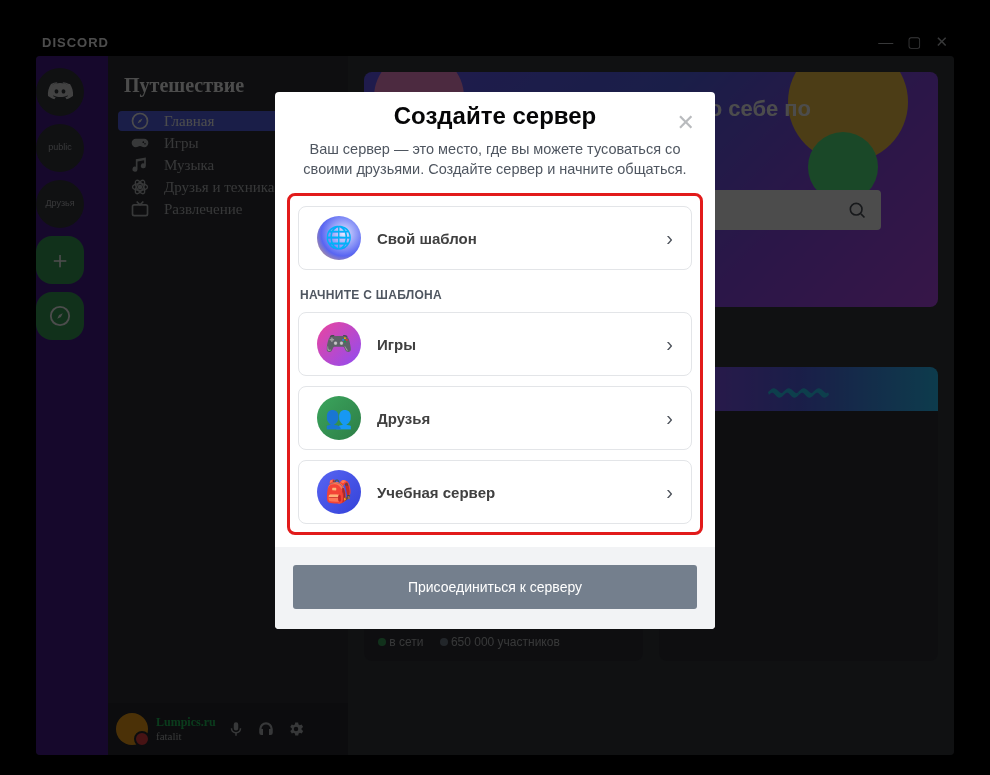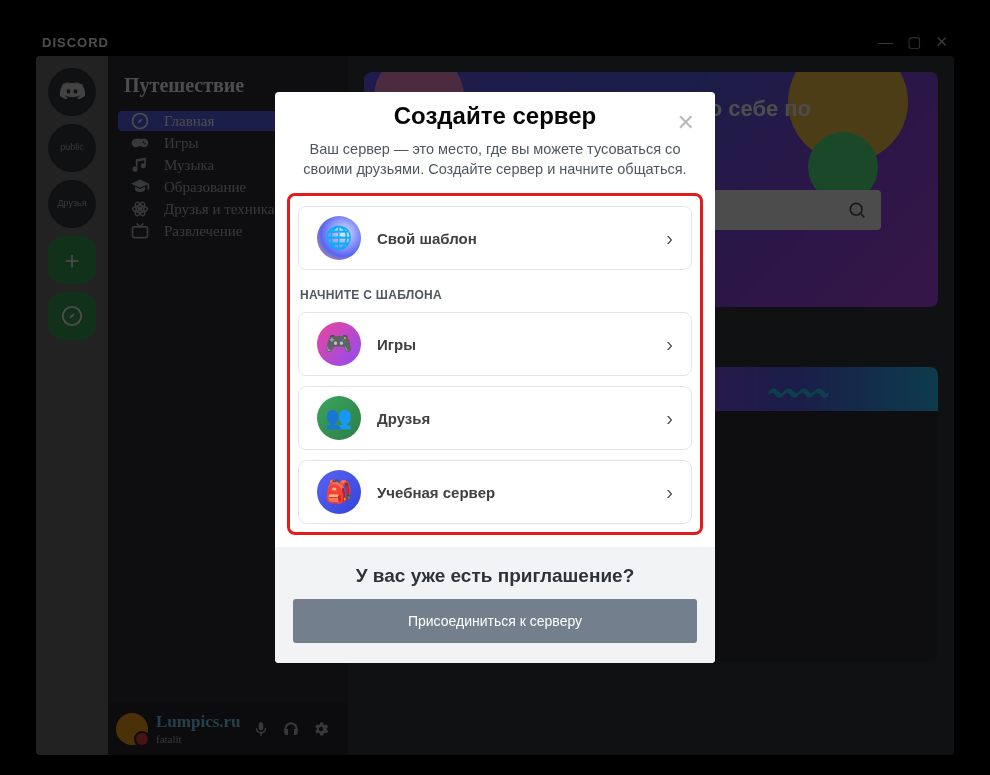--- a/index.html
+++ b/index.html
@@ -2,37 +2,37 @@
 <html><head>
 <meta charset="utf-8">
 <style>
   * { box-sizing: border-box; margin: 0; padding: 0; }
   html, body { width: 990px; height: 775px; overflow: hidden; background: #000; font-family: "Segoe UI", "Helvetica Neue", Arial, sans-serif; }
   .outer-frame { width: 990px; height: 775px; background: #000; padding: 26px 0 0 0; position: relative; }
   .titlebar { position: absolute; top: 31px; left: 42px; right: 42px; height: 22px; display: flex; align-items: center; justify-content: space-between; }
   .app-title { color: #fff; font-size: 13px; font-weight: 800; letter-spacing: 1px; font-family: Arial, sans-serif; }
   .win-controls { display: flex; gap: 14px; color: #b9bbbe; font-size: 15px; }
   .app-body { position: absolute; top: 56px; left: 36px; right: 36px; bottom: 20px; display: flex; background: #202225; border-radius: 4px; overflow: hidden; }
-  .guilds-col { width: 72px; background: #737373; display: flex; flex-direction: column; align-items: center; padding-top: 12px; gap: 8px; }
+  .guilds-col { width: 72px; background: #4c1d95; display: flex; flex-direction: column; align-items: flex-start; padding-top: 12px; gap: 8px; }
   .guild-pill { width: 48px; height: 48px; border-radius: 50%; background: #36393f; display: flex; align-items: center; justify-content: center; color: #dcddde; font-size: 10px; }
   .guild-pill.home { background: #36393f; }
   .guild-pill.add { background: #3ba55d; color: #fff; font-size: 24px; border-radius: 16px; }
   .guild-pill.explore { background: #3ba55d; color: #fff; border-radius: 16px; }
   .guild-pill.txt { background: #36393f; color: #b9bbbe; font-size: 9px; text-align: center; padding: 0 2px; line-height: 1.1; }
   .sidebar { width: 240px; background: #2f3136; display: flex; flex-direction: column; font-family: Liberation Serif, serif; }
   .sidebar-header { color: #fff; font-size: 20px; font-weight: 700; padding: 18px 16px 14px 16px; }
   .nav { padding: 0 10px; }
   .nav-item { display: flex; align-items: center; gap: 14px; padding: 0 12px; border-radius: 4px; color: #b9bbbe; font-size: 15px; margin-bottom: 2px; }
   .nav-item.active { background: #5865f2; color: #fff; }
   .nav-ico { width: 20px; height: 20px; display: flex; align-items: center; justify-content: center; }
   .user-panel { margin-top: auto; height: 52px; background: #292b2f; display: flex; align-items: center; padding: 0 8px; gap: 8px; }
   .avatar { width: 32px; height: 32px; border-radius: 50%; background: #faa61a; position: relative; }
   .avatar::after { content: ""; position: absolute; right: -2px; bottom: -2px; width: 12px; height: 12px; border-radius: 50%; background: #ed4245; border: 2px solid #292b2f; }
   .uinfo { line-height: 1.2; }
-  .uname { color: #7dd3fc; font-size: 17px; font-weight: 600; }
+  .uname { color: #22c55e; font-size: 12px; font-weight: 600; }
   .ustatus { color: #b9bbbe; font-size: 11px; }
   .user-ico { color: #b9bbbe; width: 20px; height: 20px; display: flex; align-items: center; justify-content: center; margin-left: 2px; }
   .main { flex: 1; background: #36393f; position: relative; padding: 16px; }
   .banner { height: 235px; border-radius: 8px; background: linear-gradient(135deg,#6a5cff 0%,#5865f2 40%,#8f4cf2 70%,#b84cf2 100%); position: relative; overflow: hidden; padding: 24px 40px; text-align: center; }
   .banner-blob { position: absolute; border-radius: 50%; }
   .bb1 { width: 120px; height: 120px; background: #ffce4a; top: -30px; right: 30px; }
   .bb2 { width: 70px; height: 70px; background: #57f287; top: 60px; right: 60px; }
   .bb3 { width: 90px; height: 90px; background: #ff8ed6; top: -20px; left: 10px; }
   .banner-title { position: relative; color: #fff; font-size: 22px; font-weight: 700; }
   .banner-sub { position: relative; color: #eceefe; font-size: 14px; margin-top: 32px; }
@@ -133,28 +133,20 @@
         <div class="nav-item">
           <span class="nav-ico">
               <svg width="20" height="20" viewBox="0 0 24 24" fill="currentColor">
                 <path d="M9 17a3 3 0 11-2-2.83V5l12-2v10a3 3 0 11-2-2.83V6.3L9 7.7V17z"></path>
               </svg>
             </span>
           <span>Музыка</span>
         </div>
         <div class="nav-item">
           <span class="nav-ico">
-              <svg width="20" height="20" viewBox="0 0 24 24" fill="currentColor">
-                <path d="M12 3L1 8l11 5 9-4.1V15h2V8L12 3zm-6 8.7V15c0 1.7 2.7 3 6 3s6-1.3 6-3v-3.3l-6 2.7-6-2.7z"></path>
-              </svg>
-            </span>
-          <span>Образование</span>
-        </div>
-        <div class="nav-item">
-          <span class="nav-ico">
               <svg width="20" height="20" viewBox="0 0 24 24" fill="none" stroke="currentColor" stroke-width="1.6">
                 <circle cx="12" cy="12" r="2" fill="currentColor"></circle>
                 <ellipse cx="12" cy="12" rx="9" ry="4"></ellipse>
                 <ellipse cx="12" cy="12" rx="9" ry="4" transform="rotate(60 12 12)"></ellipse>
                 <ellipse cx="12" cy="12" rx="9" ry="4" transform="rotate(-60 12 12)"></ellipse>
               </svg>
             </span>
           <span>Друзья и техника</span>
         </div>
         <div class="nav-item">
@@ -263,18 +255,17 @@
           </div>
           <div class="option">
             <div class="opt-ico ico-study">🎒</div>
             <div class="opt-label">Учебная сервер</div>
             <div class="opt-arrow">›</div>
           </div>
         </div>
       </div>
 
       <div class="modal-foot">
-        <div class="foot-q">У вас уже есть приглашение?</div>
         <button class="join-btn">Присоединиться к серверу</button>
       </div>
     </div>
   </div>
 </div>
 
 </body></html>

